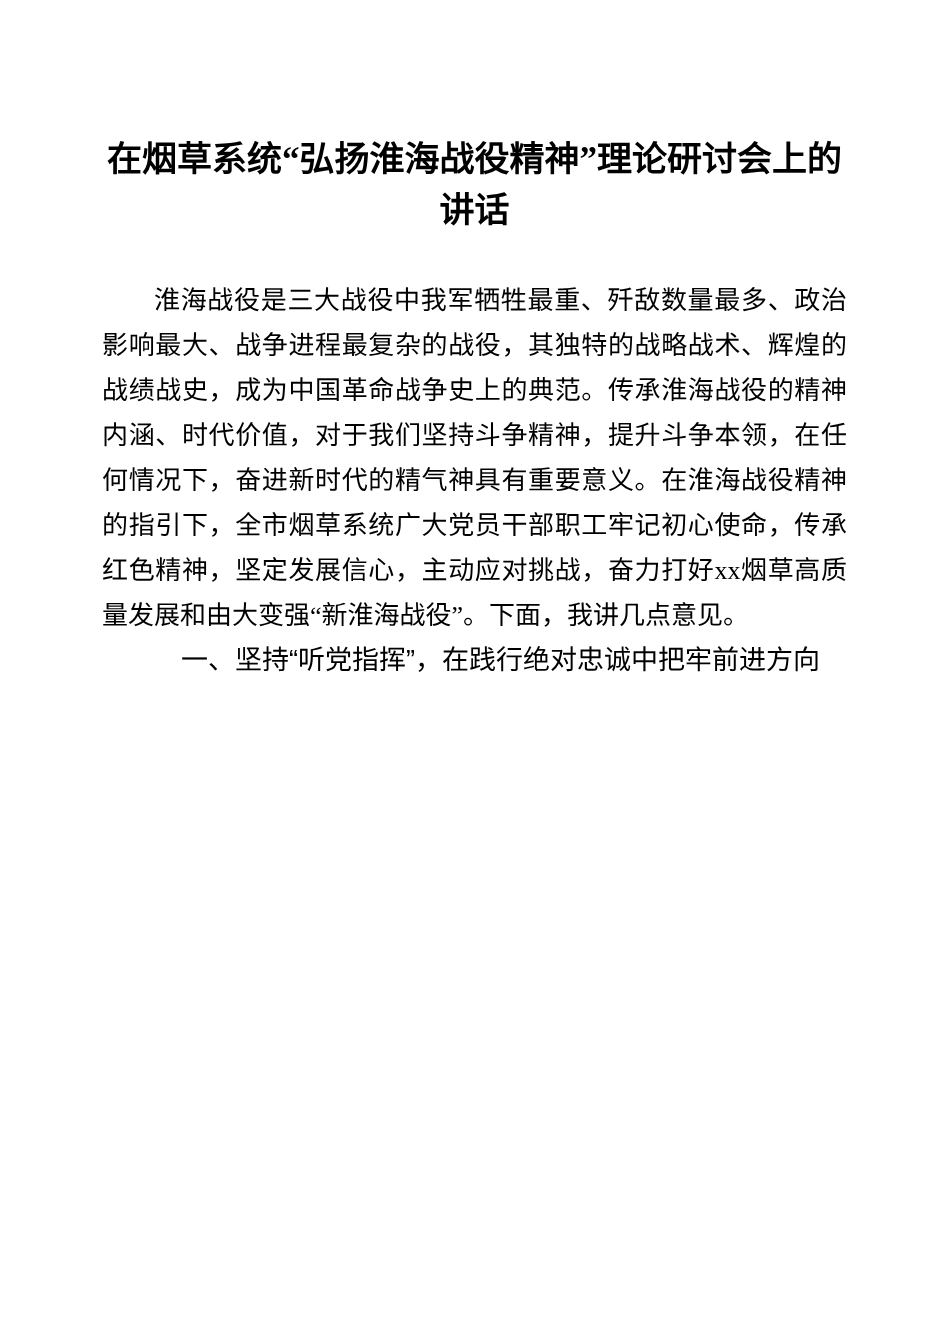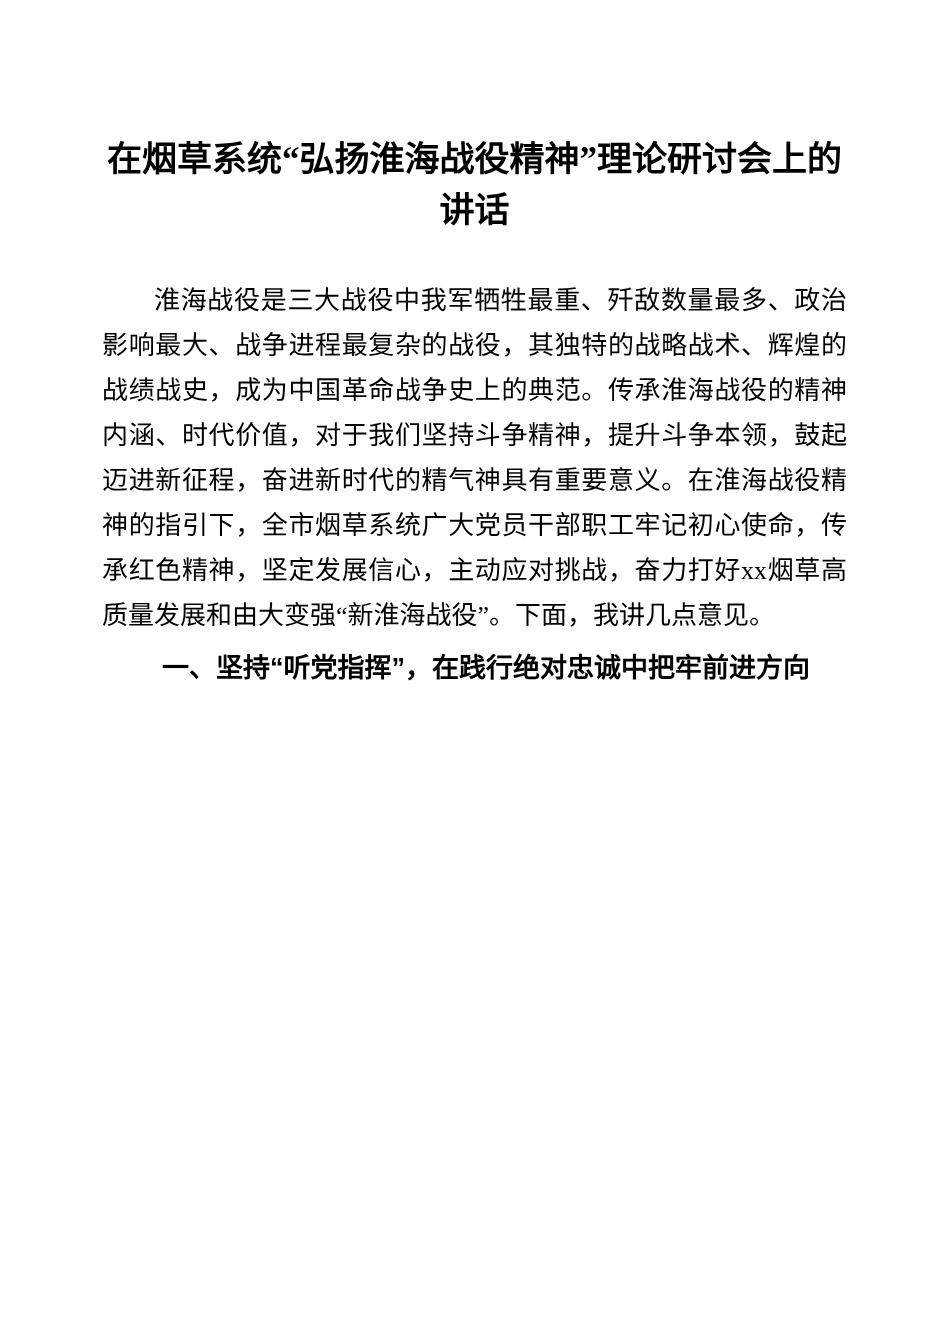--- a/index.html
+++ b/index.html
@@ -38,33 +38,33 @@
     font-family: "Liberation Serif", "DejaVu Serif", serif;
     font-size: 26px;
     line-height: 45px;
     margin: 0;
     text-indent: 2em;
     text-align: justify;
     text-justify: inter-character;
   }
   .section-heading {
     font-family: "Liberation Sans", "DejaVu Sans", sans-serif;
-    font-weight: bold;
+    font-weight: normal;
     font-size: 27px;
     line-height: 45px;
-    margin: 8px;
+    margin: 0;
     text-indent: 1.93em;
-    text-align: left;
+    text-align: center;
     white-space: nowrap;
   }
 </style>
 </head>
 <body style="background: rgb(255, 255, 255);">
 
 <div class="page" style="color: rgb(0, 0, 0);">
   <h1 class="doc-title">在烟草系统“弘扬淮海战役精神”理论研讨会上的讲话</h1>
 
 
-  <p class="body-para">淮海战役是三大战役中我军牺牲最重、歼敌数量最多、政治影响最大、战争进程最复杂的战役，其独特的战略战术、辉煌的战绩战史，成为中国革命战争史上的典范。传承淮海战役的精神内涵、时代价值，对于我们坚持斗争精神，提升斗争本领，鼓起迈进新征程，奋进新时代的精气神具有重要意义。在淮海战役精神的指引下，全市烟草系统广大党员干部职工牢记初心使命，传承红色精神，坚定发展信心，主动应对挑战，奋力打好xx烟草高质量发展和由大变强“新淮海战役”。下面，我讲几点意见。</p>
+  <p class="body-para">淮海战役是三大战役中我军牺牲最重、歼敌数量最多、政治影响最大、战争进程最复杂的战役，其独特的战略战术、辉煌的战绩战史，成为中国革命战争史上的典范。传承淮海战役的精神内涵、时代价值，对于我们坚持斗争精神，提升斗争本领，在任何情况下，奋进新时代的精气神具有重要意义。在淮海战役精神的指引下，全市烟草系统广大党员干部职工牢记初心使命，传承红色精神，坚定发展信心，主动应对挑战，奋力打好xx烟草高质量发展和由大变强“新淮海战役”。下面，我讲几点意见。</p>
 
   <h2 class="section-heading">一、坚持“听党指挥”，在践行绝对忠诚中把牢前进方向</h2>
 
 </div>
 
 </body></html>

